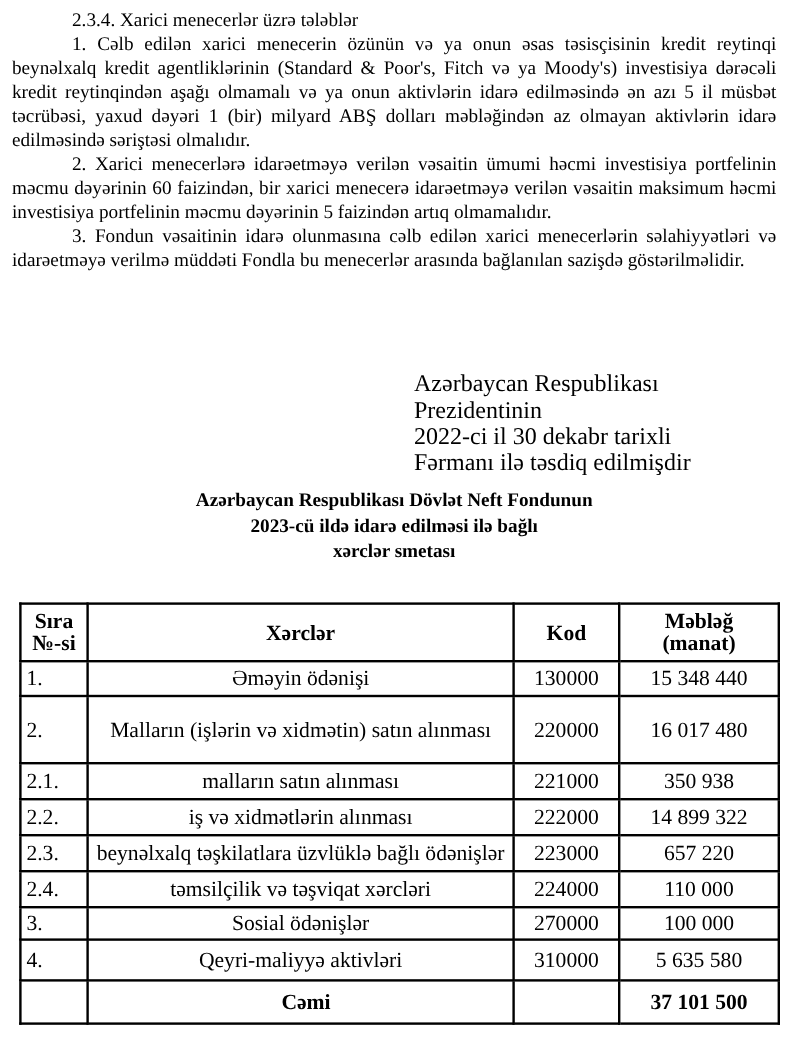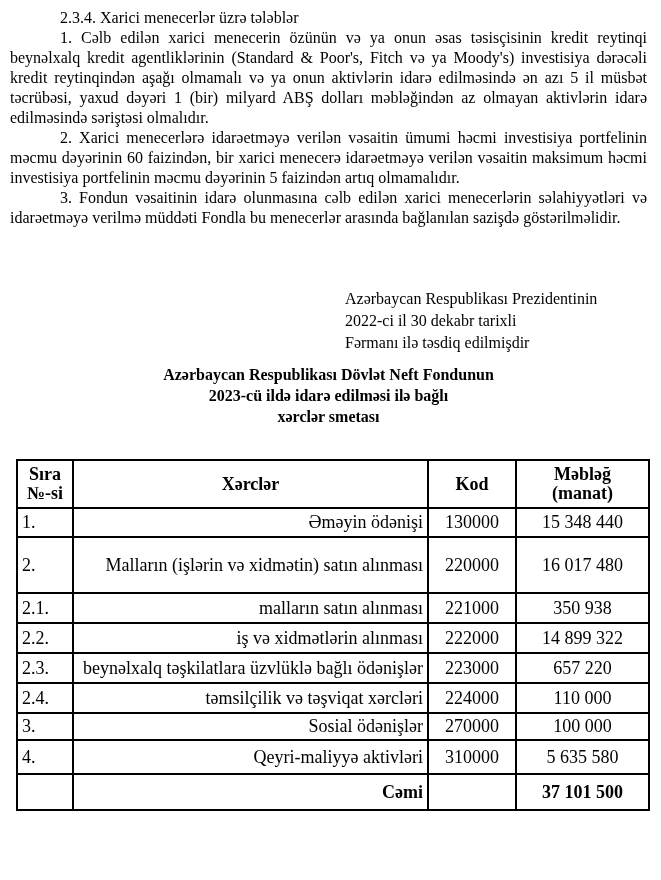--- a/index.html
+++ b/index.html
@@ -21,22 +21,22 @@
     width: 637px;
     font-size: 16px;
     line-height: 20px;
     text-align: justify;
   }
   .body-text p {
     margin: 0;
     text-indent: 50px;
   }
   .approval {
-    margin: 60px 0 0 335px;
-    font-size: 16px;
+    margin: 81px 0 0 335px;
+    font-size: 20px;
     line-height: 22px;
   }
   .doc-title {
     margin-top: 10px;
     width: 637px;
     text-align: center;
     font-weight: bold;
     font-size: 16px;
     line-height: 21px;
   }
@@ -59,21 +59,21 @@
     text-align: center;
     height: 42px;
     line-height: 19px;
   }
   th .th-line { display: block; }
   td.cell-no {
     text-align: left;
     padding-left: 6px;
   }
   td.cell-desc {
-    text-align: right;
+    text-align: center;
     padding-left: 10px;
   }
   td.cell-code, td.cell-amount {
     text-align: center;
   }
   tbody tr:nth-child(1) { height: 29px; }
   tbody tr:nth-child(2) { height: 56px; }
   tbody tr:nth-child(3) { height: 30px; }
   tbody tr:nth-child(4) { height: 30px; }
   tbody tr:nth-child(5) { height: 30px; }

